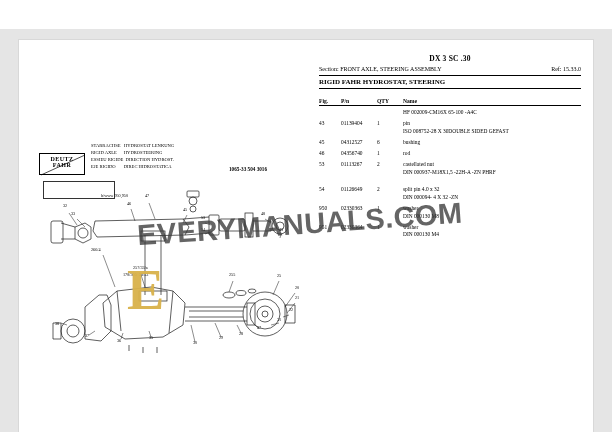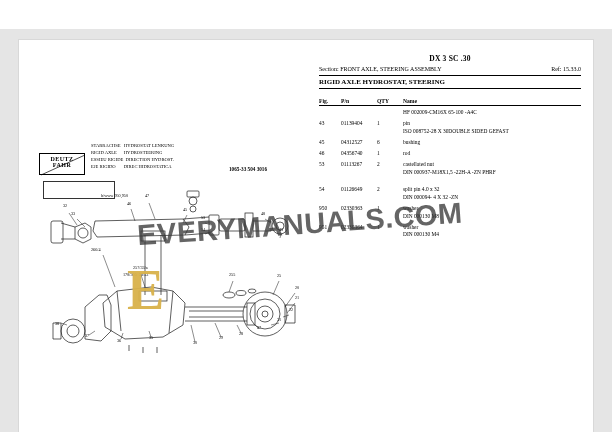--- a/index.html
+++ b/index.html
@@ -190,21 +190,21 @@
 
 <div class="page">
   <div class="sheet">
 
     <div class="header">
       <div class="hdr-title">DX 3 SC .30</div>
       <div class="hdr-row">
         <span>Section: FRONT AXLE, STEERING ASSEMBLY</span>
         <span>Ref: 15.33.0</span>
       </div>
-      <div class="hdr-sub">RIGID AXLE HYDROSTAT, STEERING</div>
+      <div class="hdr-sub">RIGID FAHR HYDROSTAT, STEERING</div>
     </div>
 
     <div class="table">
       <div class="t-head">
         <div class="c-fig">Fig.</div>
         <div class="c-pn">P/n</div>
         <div class="c-qty">QTY</div>
         <div class="c-name">Name</div>
       </div>
 

